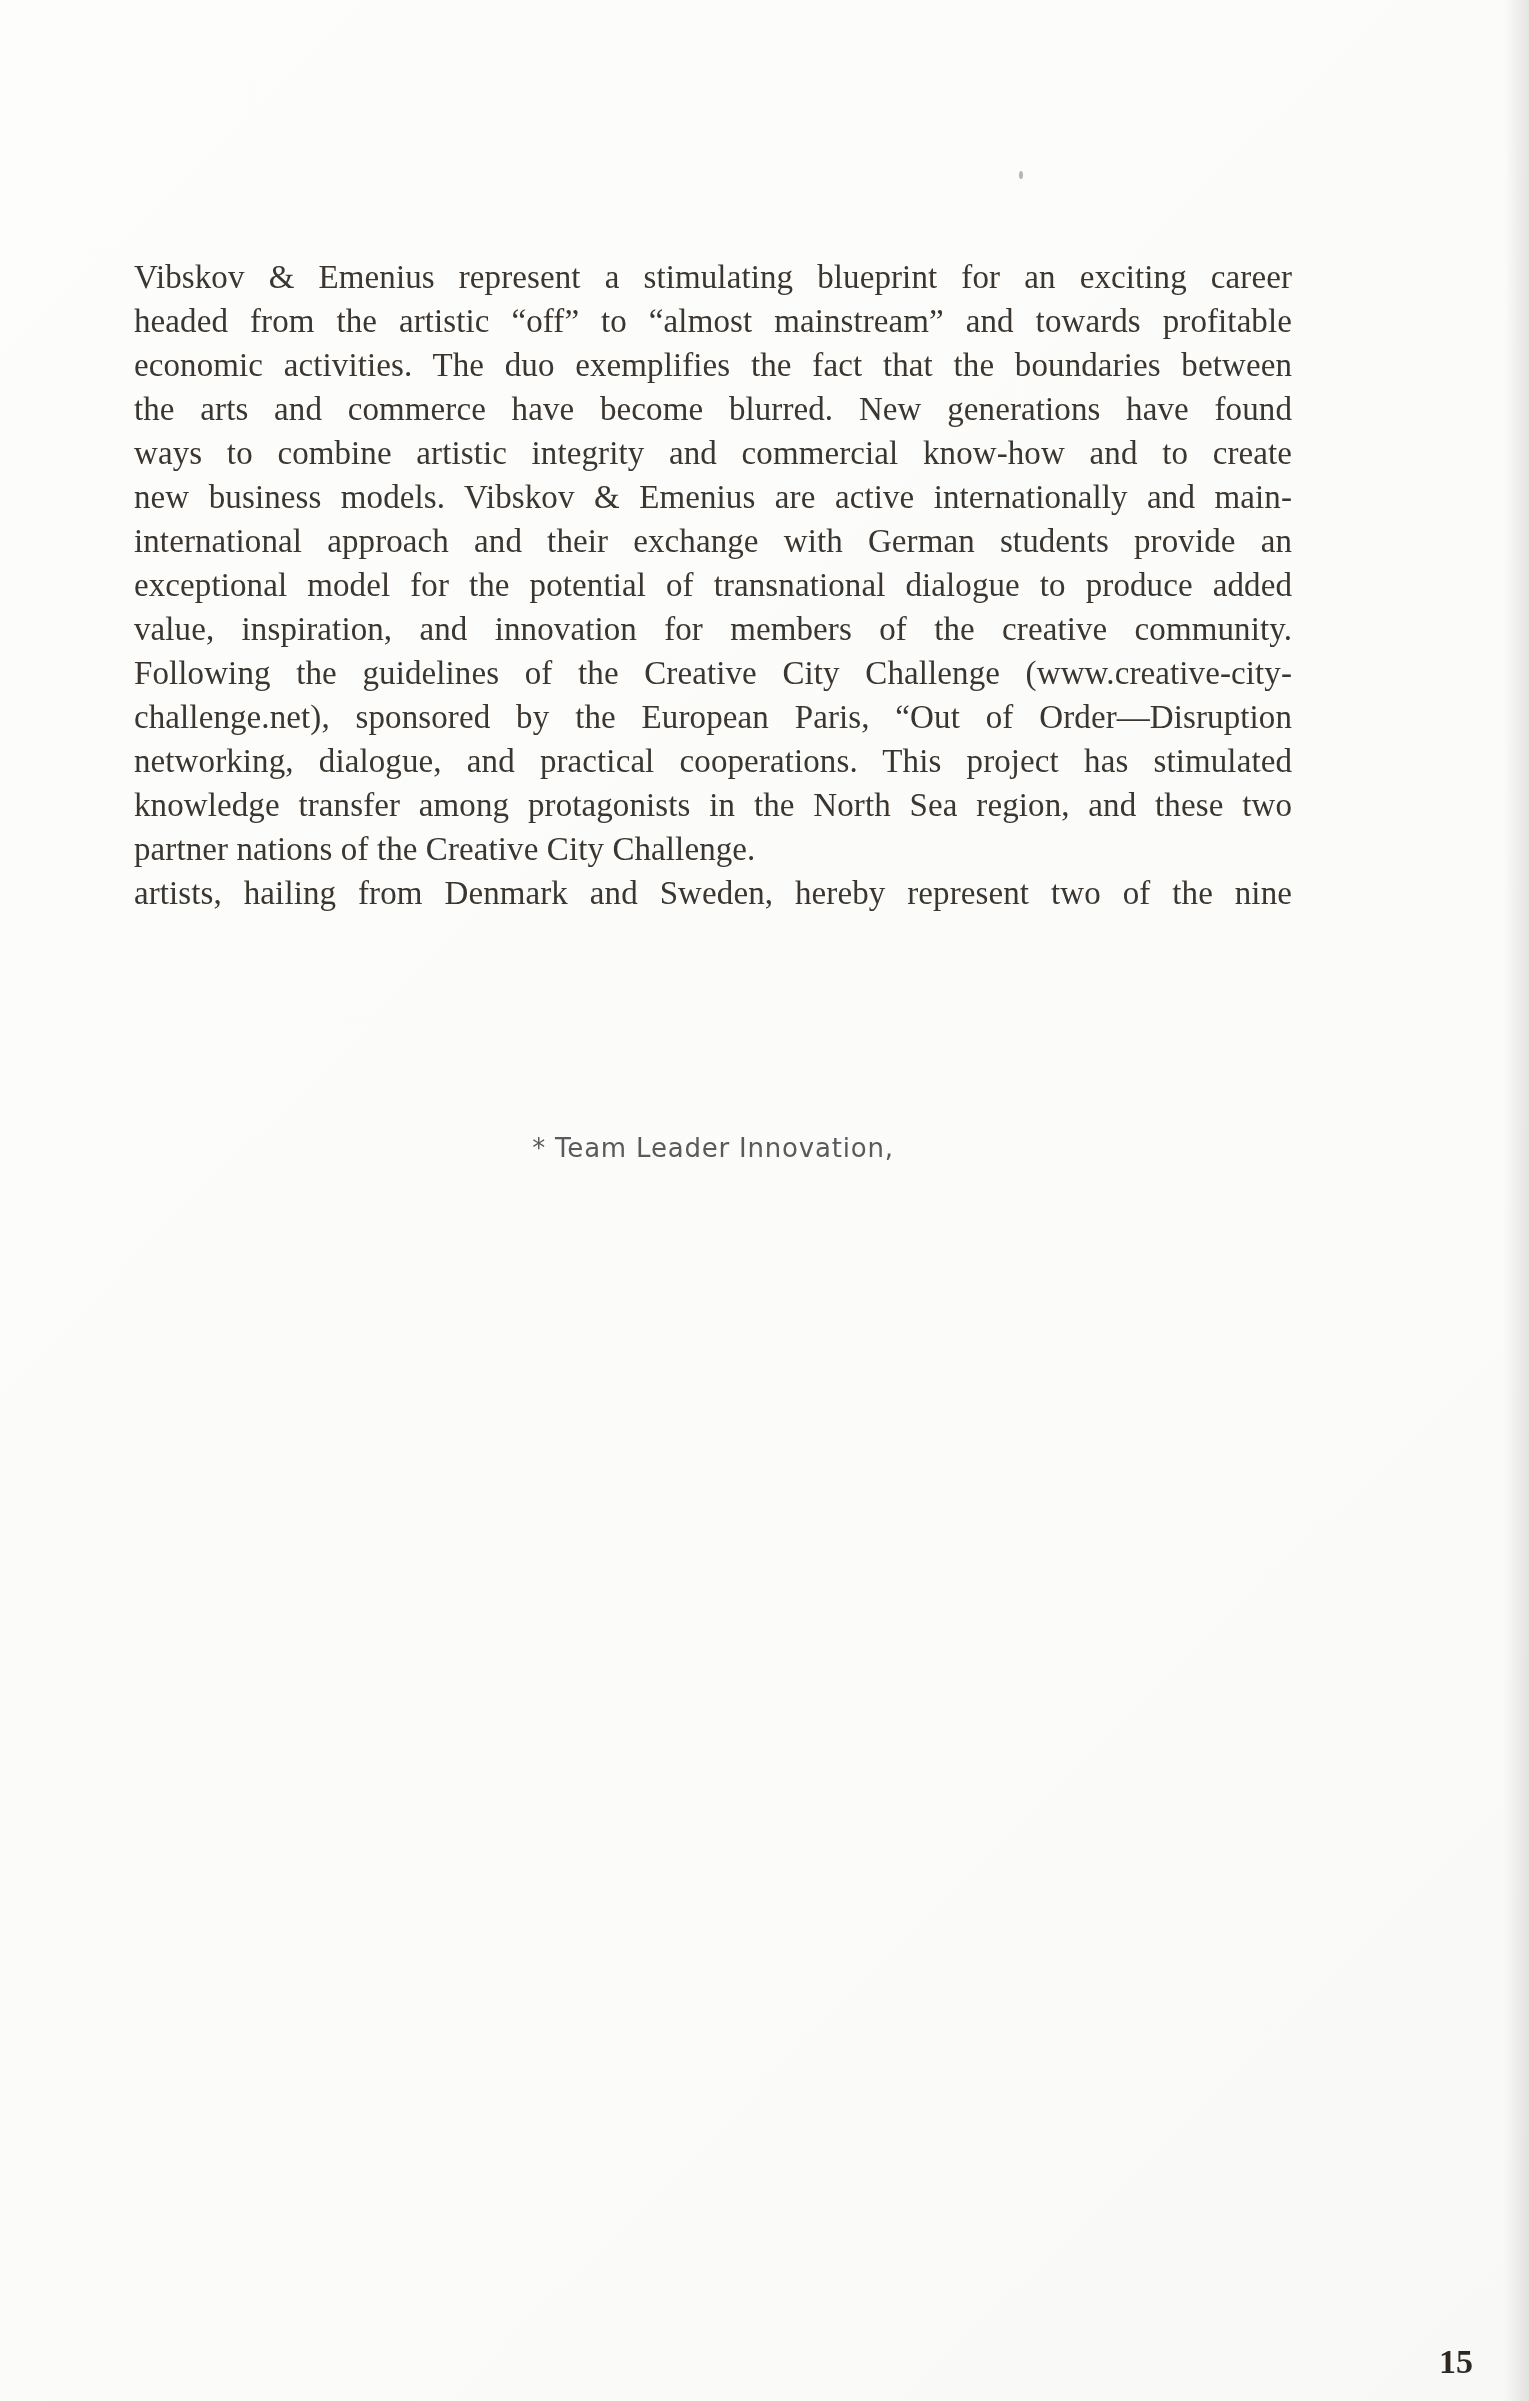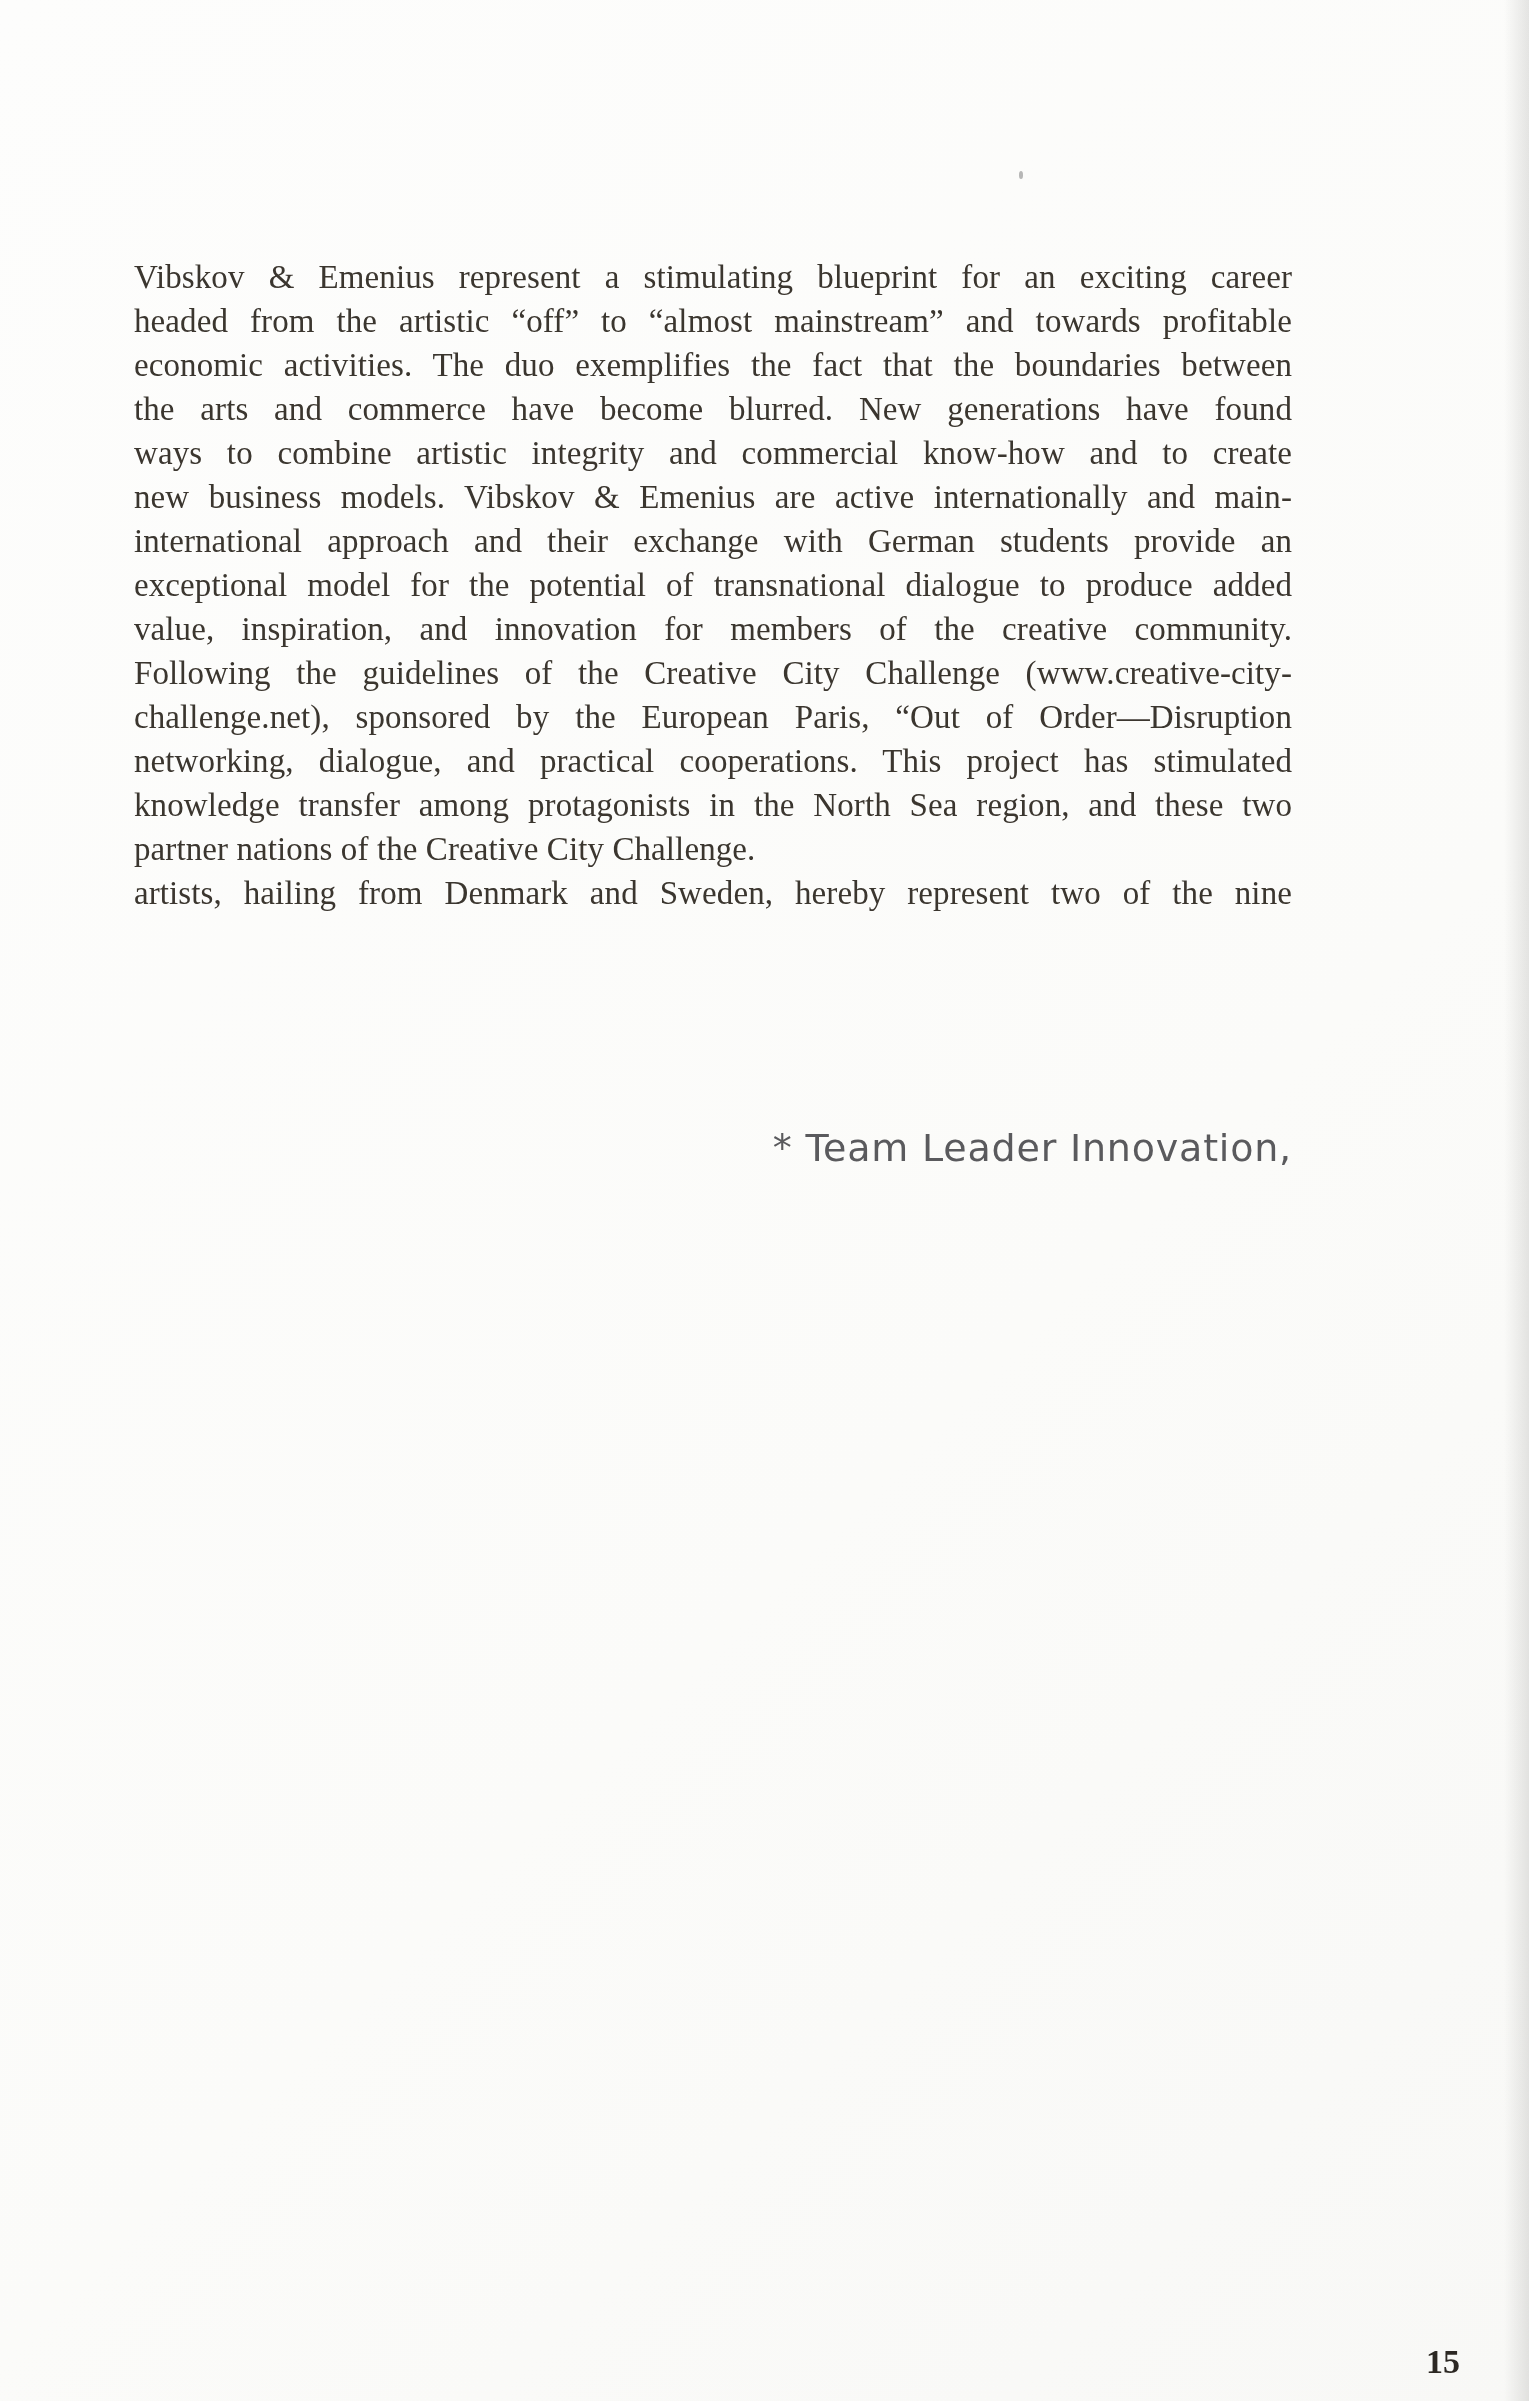--- a/index.html
+++ b/index.html
@@ -55,30 +55,30 @@
   }
   .para-line.last {
     text-align-last: left;
     -moz-text-align-last: left;
   }
   .credit-block {
     position: absolute;
     left: 134px;
     top: 1124px;
     width: 1158px;
-    text-align: right;
+    text-align: center;
     font-family: "DejaVu Sans", sans-serif;
-    font-size: 38px;
+    font-size: 26px;
     line-height: 49px;
     color: #5a5a5d;
     letter-spacing: 0.8px;
   }
   .page-number {
     position: absolute;
-    right: 69px;
+    right: 56px;
     bottom: 20px;
     font-family: "Liberation Serif", serif;
     font-weight: 700;
     font-size: 34px;
     color: #2c2823;
   }
 </style>
 </head>
 <body>
 

